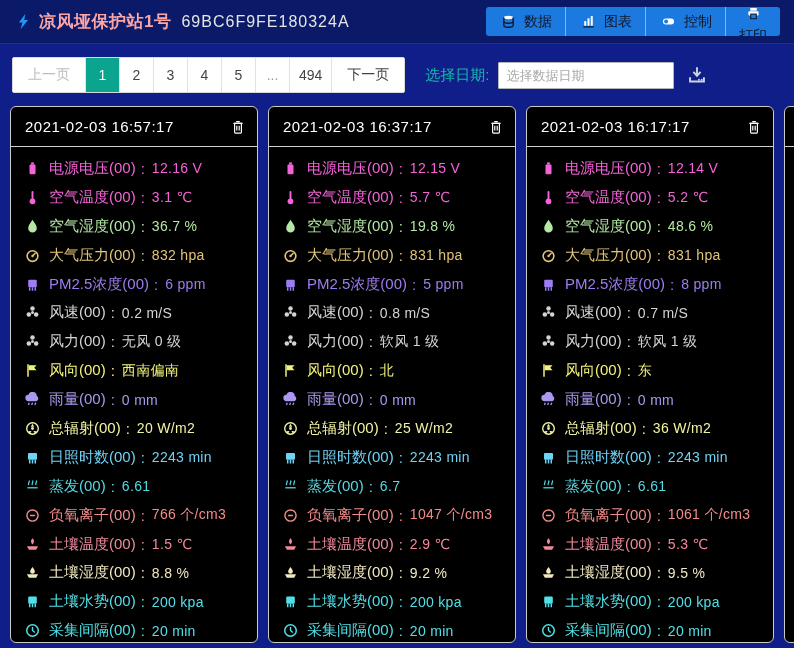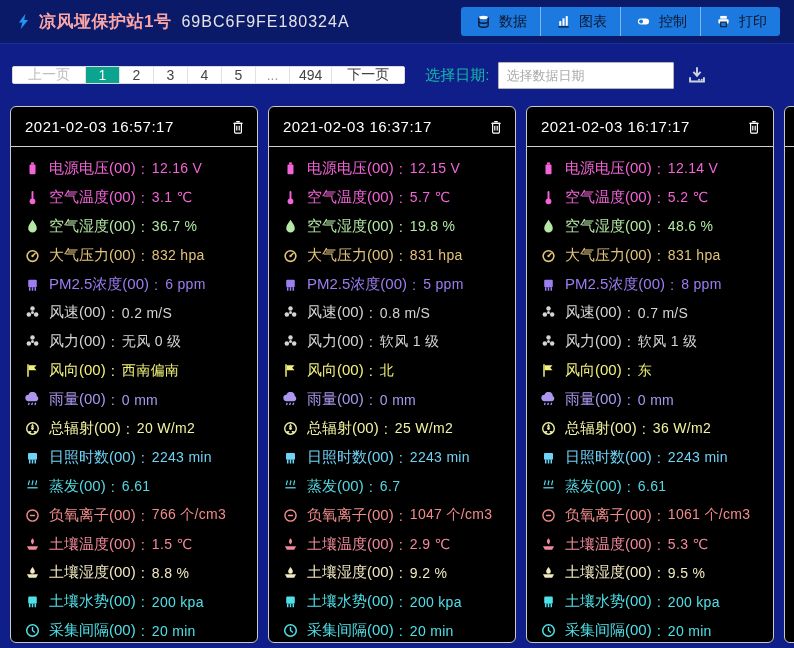--- a/index.html
+++ b/index.html
@@ -18,26 +18,26 @@
   .title{color:#fca5a5;font-weight:bold;font-size:17px;margin-left:7px;letter-spacing:.5px;}
   .device-id{color:#e5e5e5;font-size:16px;margin-left:10px;letter-spacing:1px;}
   .spacer{flex:1;}
   .btn-group{display:flex;border-radius:3px;overflow:hidden;}
   .btn-group + .btn-group{margin-left:22px;}
   .tb-btn{
     height:29px;background:#1b79e0;color:#0f172a;border:none;cursor:pointer;
     display:flex;align-items:center;gap:7px;padding:0 13px;font-size:14px;
     font-family:inherit;border-right:1px solid rgba(255,255,255,.45);
   }
-  .btn-group .tb-btn:last-child{border-right:none;}
+  .btn-group .tb-btn:last-child{border-right:none;flex-direction:column;}
   .tb-btn svg{width:13px;height:13px;fill:#fff;}
   .tb-btn .knob{fill:#1b79e0;}
   
   .toolbar{display:flex;align-items:center;margin:16px 12px 0 12px;height:30px;}
-  .pager{display:inline-flex;background:#fff;border:1px solid #d9d9d9;border-radius:2px;overflow:hidden;height:18px;box-sizing:border-box;}
+  .pager{display:inline-flex;background:#fff;border:1px solid #d9d9d9;border-radius:2px;overflow:hidden;height:36px;box-sizing:border-box;}
   .pg{
     min-width:34px;box-sizing:border-box;padding:0 9px;display:flex;align-items:center;justify-content:center;
     font-size:14px;color:#444;background:#fff;border-right:1px solid #e2e2e2;cursor:pointer;white-space:nowrap;
   }
   .pg:last-child{border-right:none;}
   .pg.prev,.pg.next{padding:0 15px;}
   .pg.disabled{color:#bdbdbd;cursor:default;}
   .pg.active{background:#0ba48e;color:#fff;}
   .pg.ellipsis{color:#999;cursor:default;}
   .date-label{color:#14b8a6;font-size:15px;margin-left:20px;white-space:nowrap;}

